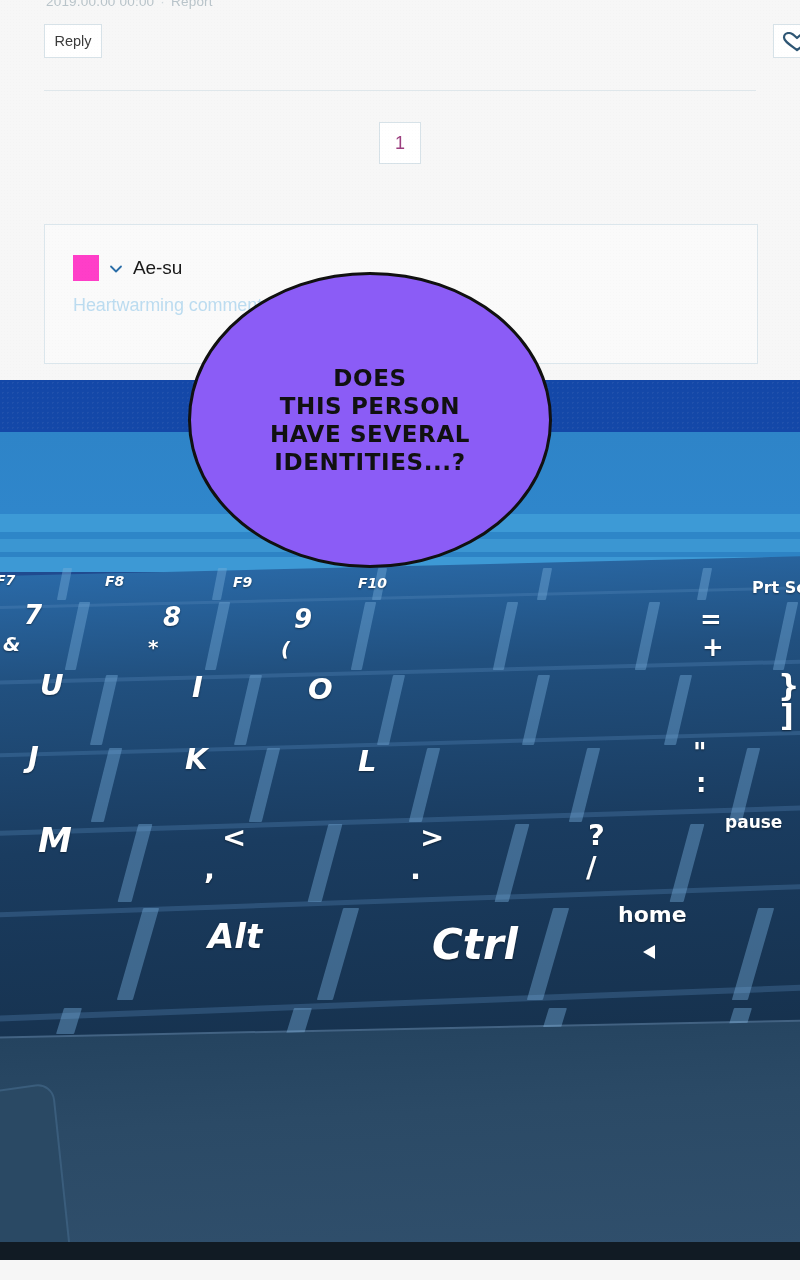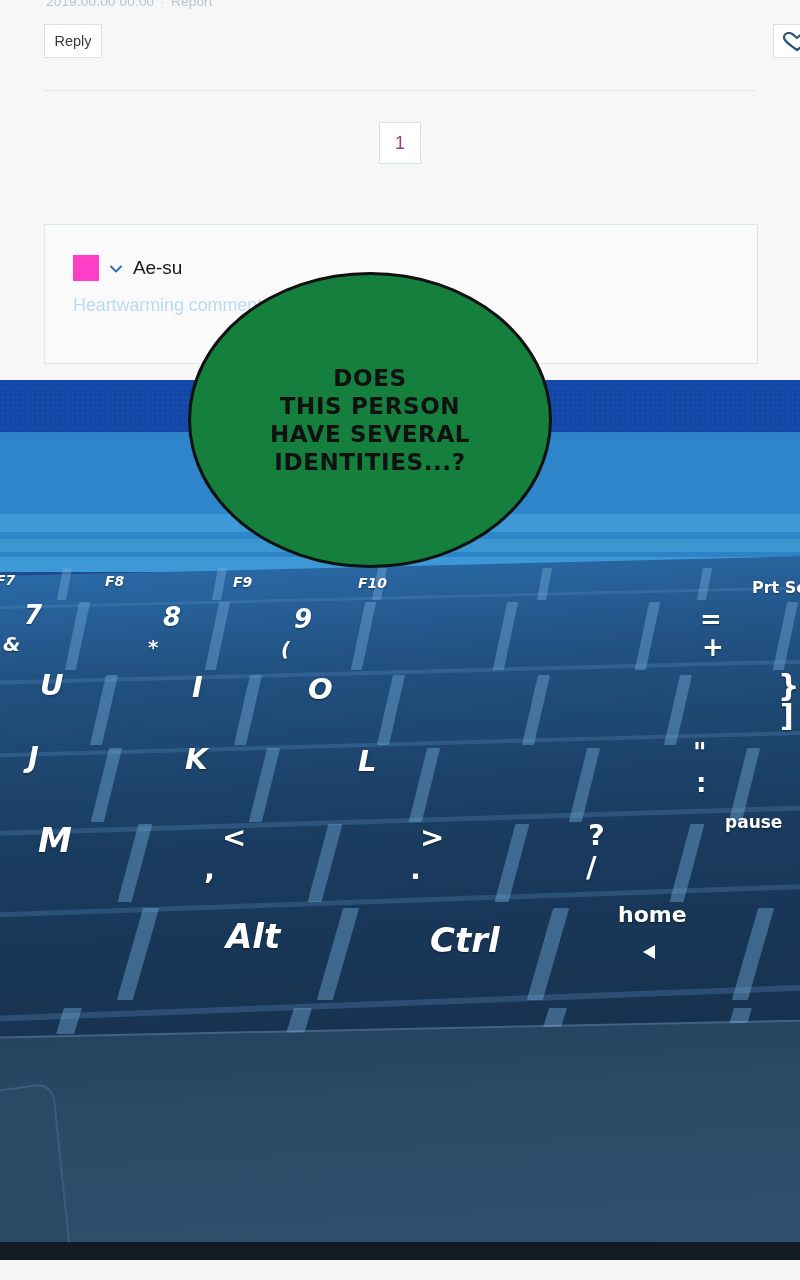--- a/index.html
+++ b/index.html
@@ -238,39 +238,39 @@
     font-family: "DejaVu Sans", sans-serif;
     font-weight: 700;
     text-shadow: 0 1px 2px rgba(0,0,0,0.45);
     white-space: nowrap;
     user-select: none;
   }
   .key.fn    { font-size: 14px; font-style: italic; font-weight: 700; }
   .key.num   { font-size: 26px; font-style: italic; }
   .key.sub   { font-size: 20px; font-style: italic; }
   .key.alpha { font-size: 29px; font-style: italic; }
-  .key.mod   { font-size: 30px; font-style: italic; margin-left: 18px; }
+  .key.mod   { font-size: 30px; font-style: italic; }
   .key.small { font-size: 16px; font-weight: 800; }
   .key.sym   { font-size: 26px; font-weight: 800; }
 
   
   .key-gap {
     position: absolute;
     background: rgba(120,175,220,0.42);
     border-radius: 1px;
   }
   .key-row-sep {
     position: absolute;
     background: rgba(90,140,190,0.30);
   }
 
   
   .bubble {
     position: absolute;
-    background: #15803d;
+    background: #8b5cf6;
     border: 3px solid #111111;
     border-radius: 50%;
     box-sizing: border-box;
     display: flex;
     align-items: center;
     justify-content: center;
   }
   .bubble-text {
     text-align: center;
     color: #111111;
@@ -437,21 +437,21 @@
     <div class="key small" style="left:725px; top:432px; font-size:17px;">pause</div>
 
     <div class="key-row-sep" style="left:-30px; top:620px; width:870px; height:6px; transform:skewY(-2.2deg);"></div>
 
     <div class="key-gap" style="left:330px; top:528px; width:16px; height:92px; transform:skew(-16deg);"></div>
     <div class="key-gap" style="left:540px; top:528px; width:16px; height:92px; transform:skew(-16deg);"></div>
     <div class="key-gap" style="left:745px; top:528px; width:16px; height:92px; transform:skew(-16deg);"></div>
     <div class="key-gap" style="left:130px; top:528px; width:16px; height:92px; transform:skew(-16deg);"></div>
 
     <div class="key mod" style="left:208px; top:536px; font-size:34px;">Alt</div>
-    <div class="key mod" style="left:412px; top:540px; font-size:34px;">Ctrl</div>
+    <div class="key mod" style="left:432px; top:540px; font-size:42px;">Ctrl</div>
     <div class="key small" style="left:618px; top:522px; font-size:22px;">home</div>
     <div class="key" style="left:638px; top:562px;">
       <svg width="22" height="20" viewBox="0 0 22 20">
         <path d="M17 3 L17 17 L5 10 Z" fill="#ffffff"></path>
       </svg>
     </div>
 
     <div class="key-gap" style="left:60px;  top:628px; width:18px; height:26px; transform:skew(-17deg);"></div>
     <div class="key-gap" style="left:290px; top:628px; width:18px; height:26px; transform:skew(-17deg);"></div>
     <div class="key-gap" style="left:545px; top:628px; width:18px; height:26px; transform:skew(-17deg);"></div>

